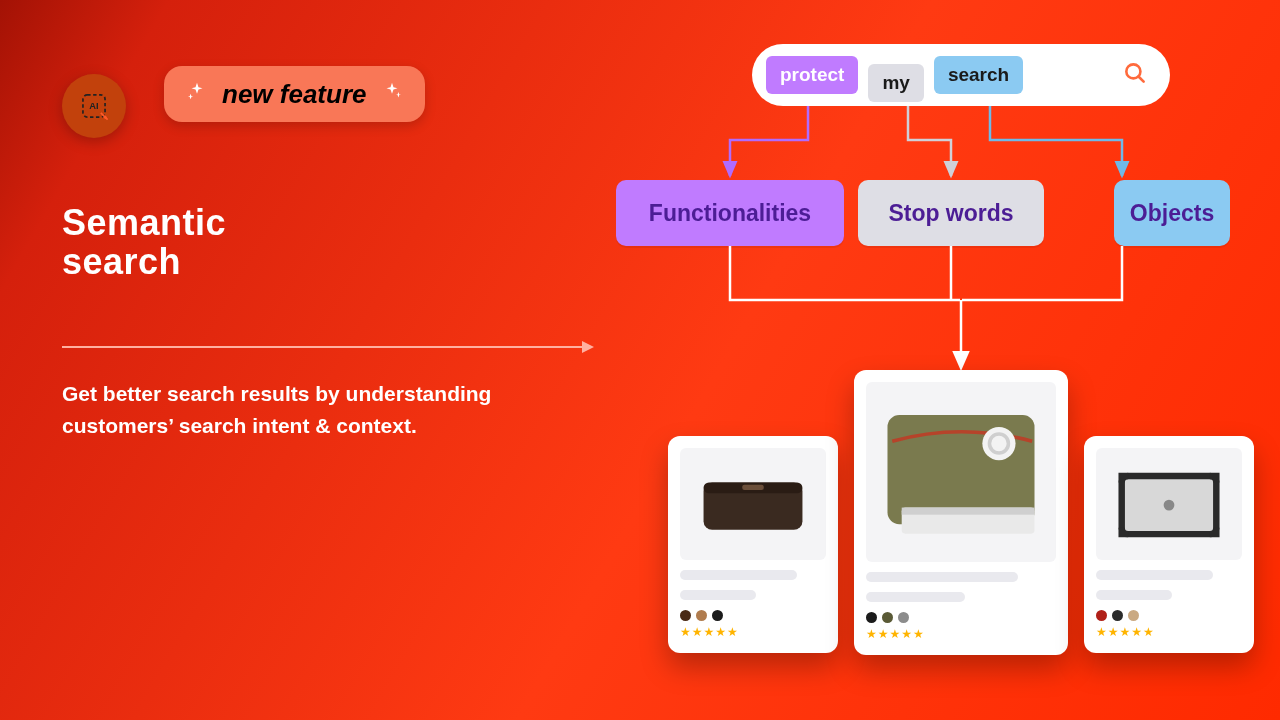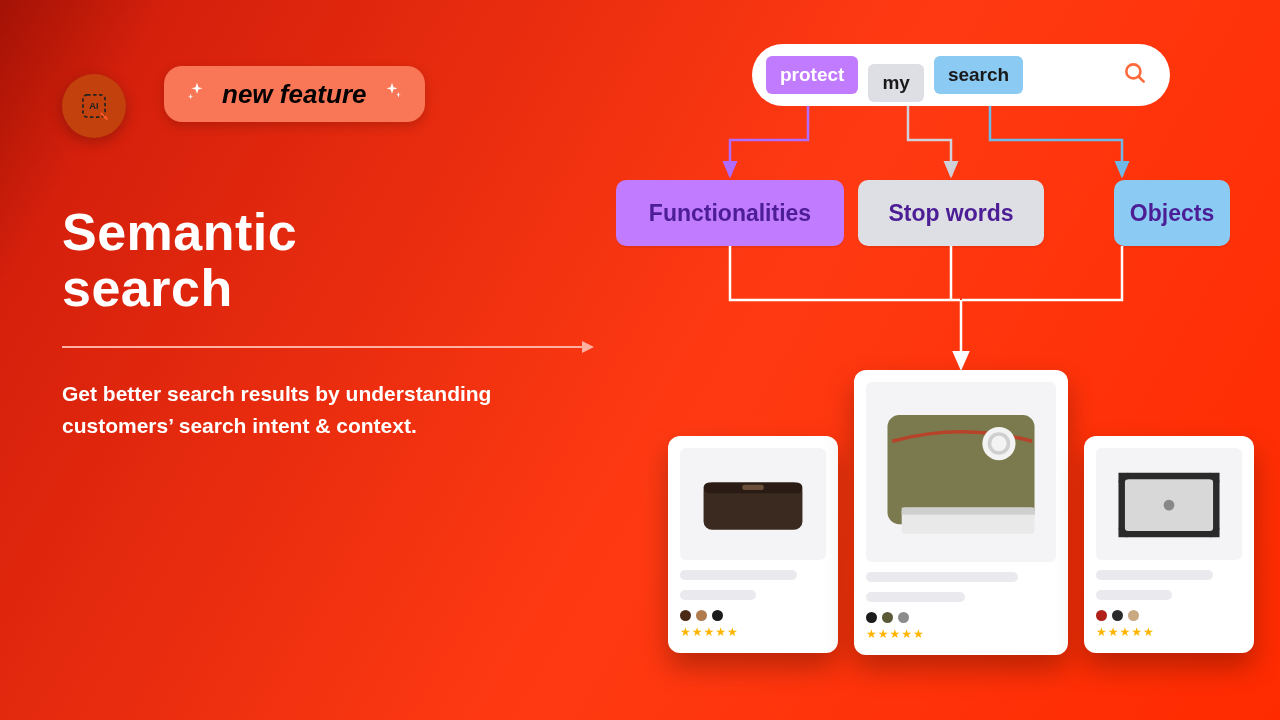--- a/index.html
+++ b/index.html
@@ -25,21 +25,21 @@
     height: 56px; padding: 0 22px;
     background: #f97757; border-radius: 18px;
     display: flex; align-items: center; gap: 14px;
     font-style: italic; font-weight: 700; font-size: 26px; color: #000000;
     box-shadow: 0 4px 12px rgba(0,0,0,.18);
   }
   .sparkle { color: #fff; display: inline-block; }
 
   h1.title {
     position: absolute; left: 62px; top: 204px;
-    font-weight: 800; font-size: 52px; line-height: 1.08; letter-spacing: .5px;
+    font-weight: 800; font-size: 36px; line-height: 1.08; letter-spacing: .5px;
   }
 
   .arrow-line {
     position: absolute; left: 62px; top: 346px; width: 530px; height: 2px;
     background: #ffb0a0;
   }
   .arrow-line::after{
     content:""; position:absolute; right:-2px; top:-5px;
     border-left:12px solid #ffb0a0; border-top:6px solid transparent; border-bottom:6px solid transparent;
   }

